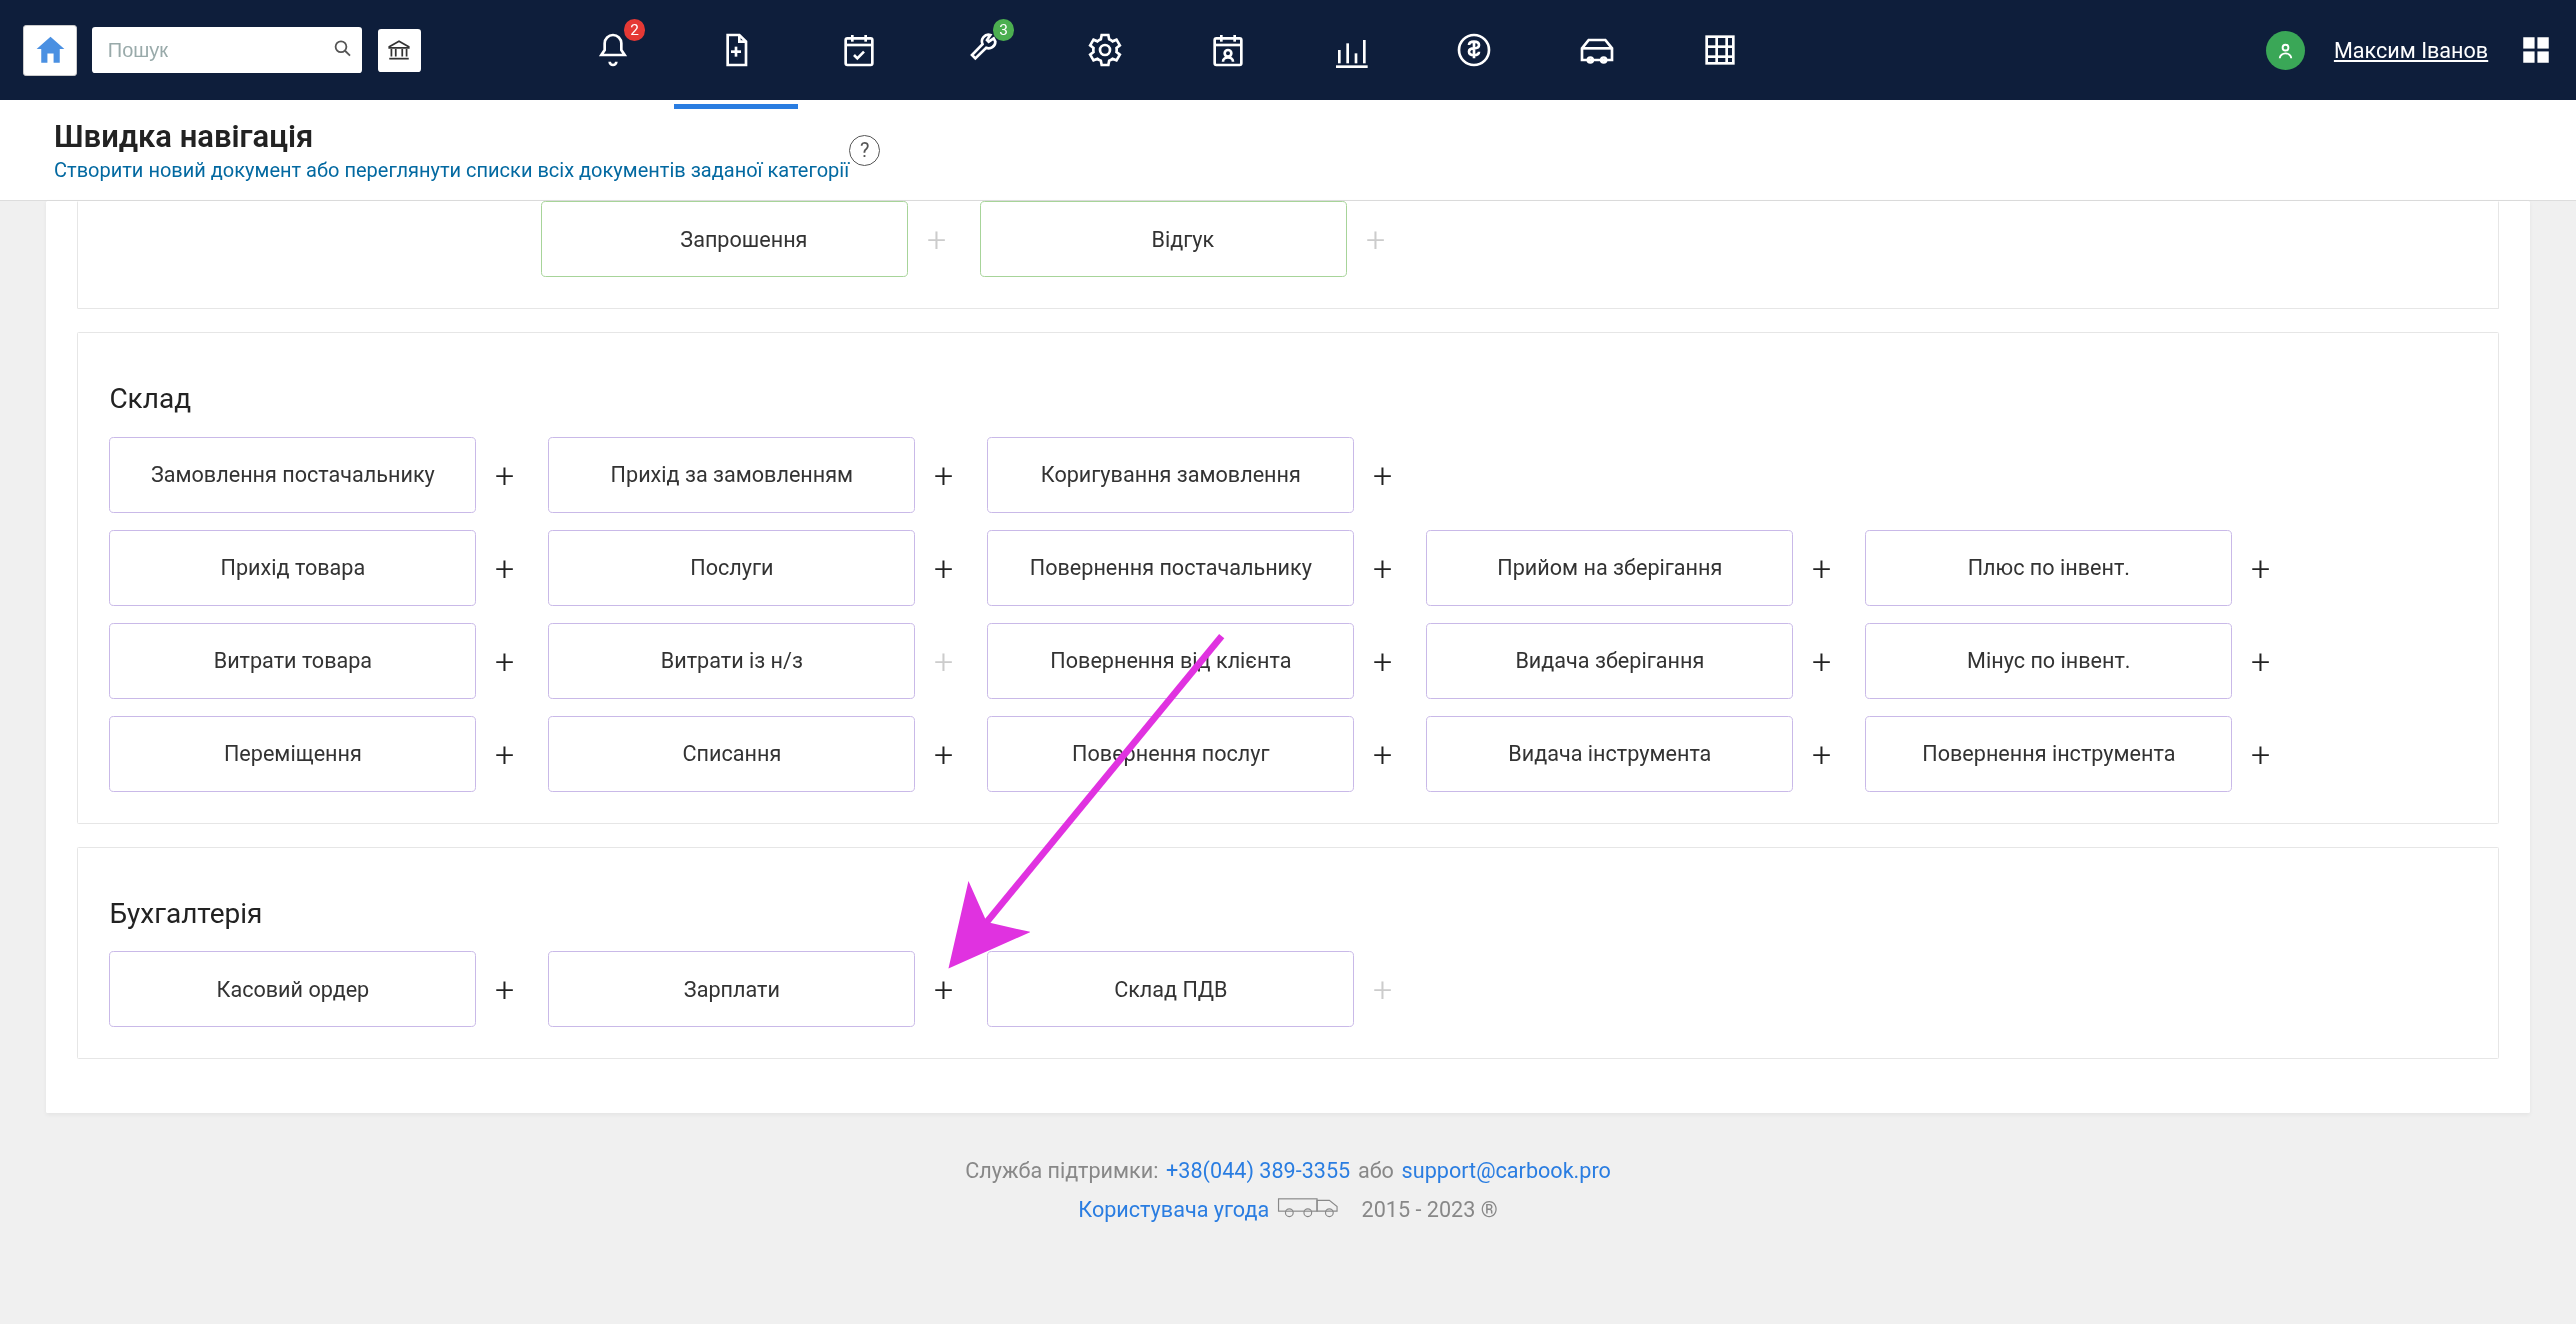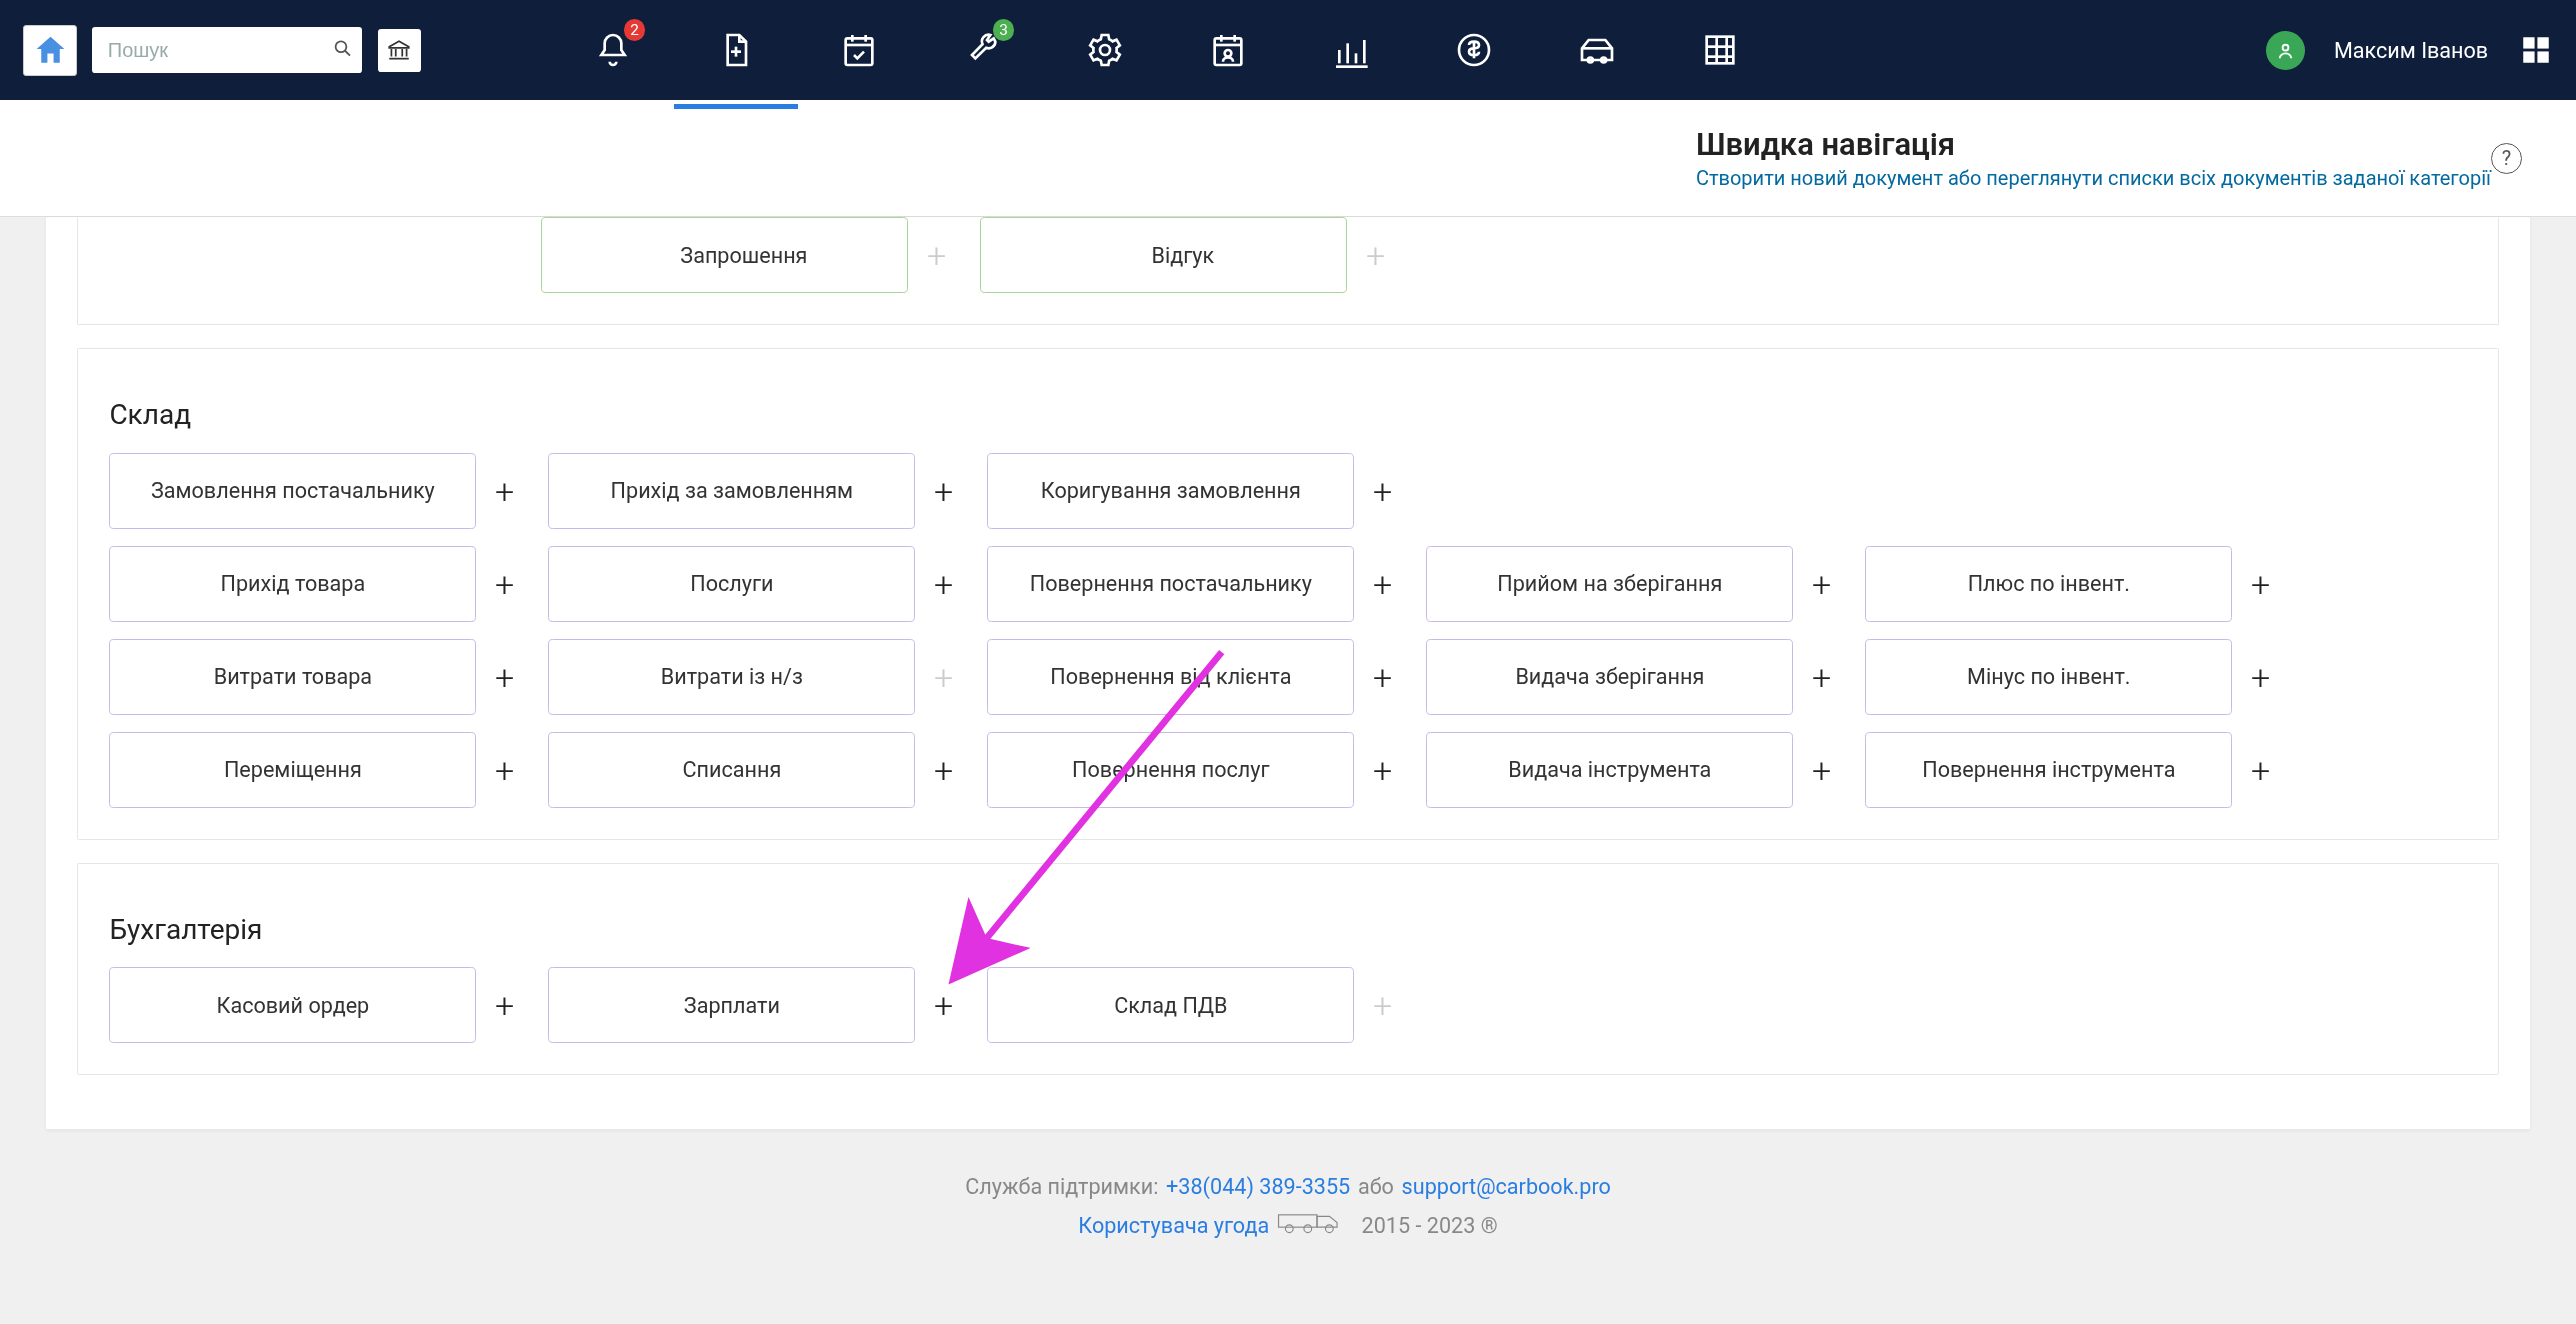--- a/index.html
+++ b/index.html
@@ -64,31 +64,31 @@
   .badge{
     position:absolute;top:-7.7px;right:-9.3px;
     background:#e53935;color:#fff;border-radius:15.4px;min-width:21.6px;height:21.6px;
     font-size:15.4px;display:flex;align-items:center;justify-content:center;padding:0 4.6px;
   }
   .badge.green{background:#4caf50;}
   .nav-icon.active::after{
     content:"";position:absolute;left:-39px;right:-39px;bottom:-36px;height:4.6px;background:#2a7de1;
   }
   .spacer{flex:1;}
-  .user-block{display:flex;align-items:center;gap:29px;color:#fff;font-size:21.6px;}
+  .user-block{display:flex;align-items:center;gap:29px;color:#fff;font-size:21.6px;text-decoration:underline;}
   .avatar{width:39px;height:39px;border-radius:50%;background:#3aa757;display:flex;align-items:center;justify-content:center;}
   .avatar svg{width:23px;height:23px;stroke:#fff;fill:none;stroke-width:2;}
   .apps-btn{width:34px;height:34px;margin-left:15.4px;}
   .apps-btn svg{width:34px;height:34px;fill:#fff;}
 
   
   .page-header{
     background:#fff;border-bottom:0.8px solid #ddd;
-    padding: 26px 54px;
-    display:flex;justify-content:flex-end;align-items:center;
+    padding: 18px 54px;
+    display:flex;justify-content:flex-start;align-items:center;
   }
   .page-title{font-size:31px;font-weight:600;color:#222;}
   .page-sub{font-size:20px;color:#0369a1;margin-top:3.1px;}
   .help-icon{width:31px;height:31px;border:1.5px solid #555;border-radius:50%;display:flex;align-items:center;justify-content:center;color:#555;font-size:20px;}
 
   
   .content{
     background:#f0f0f0;
     padding: 0 15.4px 31px 15.4px;
   }

